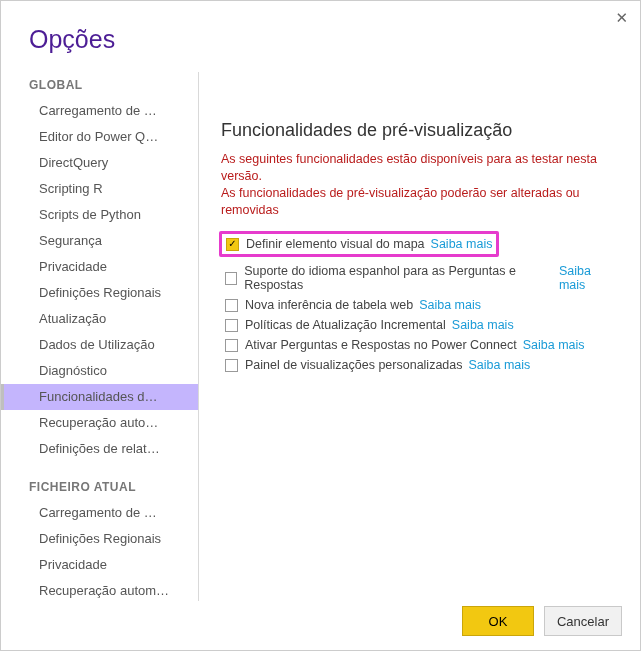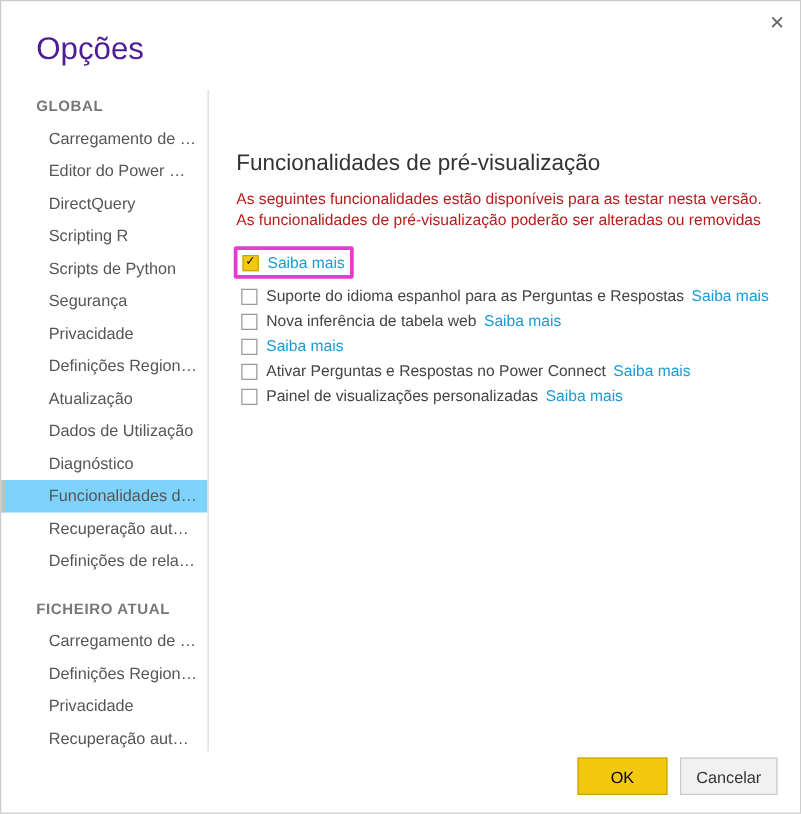--- a/index.html
+++ b/index.html
@@ -28,21 +28,21 @@
     font-size: 25px;
     font-weight: 300;
     color: #4c1d95;
     padding: 24px 0 18px 28px;
   }
   .body-row {
     display: flex;
     height: calc(100% - 120px);
   }
   .sidebar {
-    width: 166px;
+    width: 198px;
     border-right: 1px solid #d9d9d9;
     padding: 0 0 0 0;
     overflow: hidden;
     color: #555;
   }
   .sidebar-heading {
     font-size: 12px;
     font-weight: 600;
     color: #777;
     letter-spacing: 0.5px;
@@ -53,21 +53,21 @@
     padding: 4px 8px 4px 38px;
     font-size: 13px;
     color: #555;
     white-space: nowrap;
     overflow: hidden;
     text-overflow: ellipsis;
     cursor: pointer;
     line-height: 18px;
   }
   .sidebar-item.selected {
-    background: #7dd3fc;
+    background: #c4b5fd;
     border-left: 3px solid #bfbfbf;
     padding-left: 35px;
   }
   .main {
     flex: 1;
     padding: 4px 24px 0 22px;
     margin-top: 44px;
   }
   .main-title {
     font-size: 18px;
@@ -181,34 +181,36 @@
 
   <div class="main">
     <div class="main-title">Funcionalidades de pré-visualização</div>
     <div class="main-desc">
       <span>As seguintes funcionalidades estão disponíveis para as testar nesta versão.</span><br>
       <span>As funcionalidades de pré-visualização poderão ser alteradas ou removidas</span>
     </div>
     <div class="features" id="features">
         <div class="feature-row highlighted">
           <span class="chk checked">✓</span>
+          <span class="feature-label">Definir elemento visual do mapa</span>
           <span class="learn-link">Saiba mais</span>
         </div>
         <div class="feature-row">
           <span class="chk"></span>
           <span class="feature-label">Suporte do idioma espanhol para as Perguntas e Respostas</span>
           <span class="learn-link">Saiba mais</span>
         </div>
         <div class="feature-row">
           <span class="chk"></span>
           <span class="feature-label">Nova inferência de tabela web</span>
           <span class="learn-link">Saiba mais</span>
         </div>
         <div class="feature-row">
           <span class="chk"></span>
+          <span class="feature-label">Políticas de Atualização Incremental</span>
           <span class="learn-link">Saiba mais</span>
         </div>
         <div class="feature-row">
           <span class="chk"></span>
           <span class="feature-label">Ativar Perguntas e Respostas no Power Connect</span>
           <span class="learn-link">Saiba mais</span>
         </div>
         <div class="feature-row">
           <span class="chk"></span>
           <span class="feature-label">Painel de visualizações personalizadas</span>

